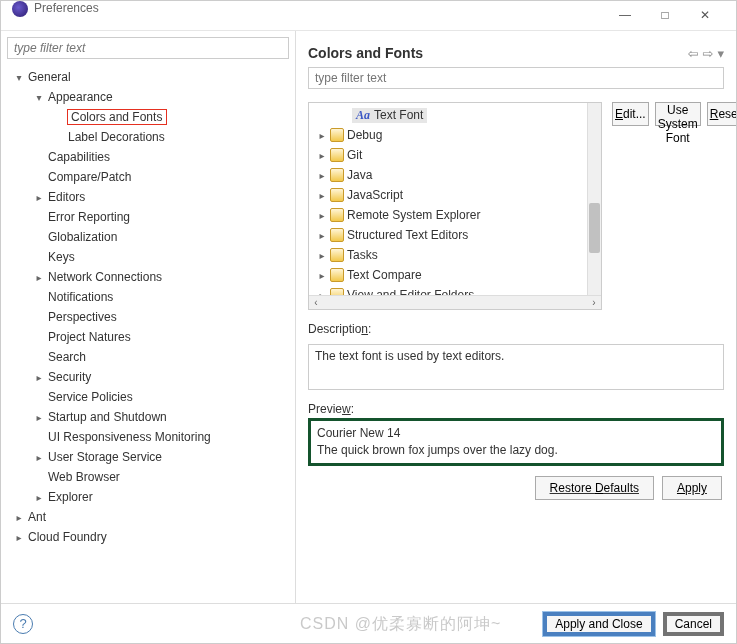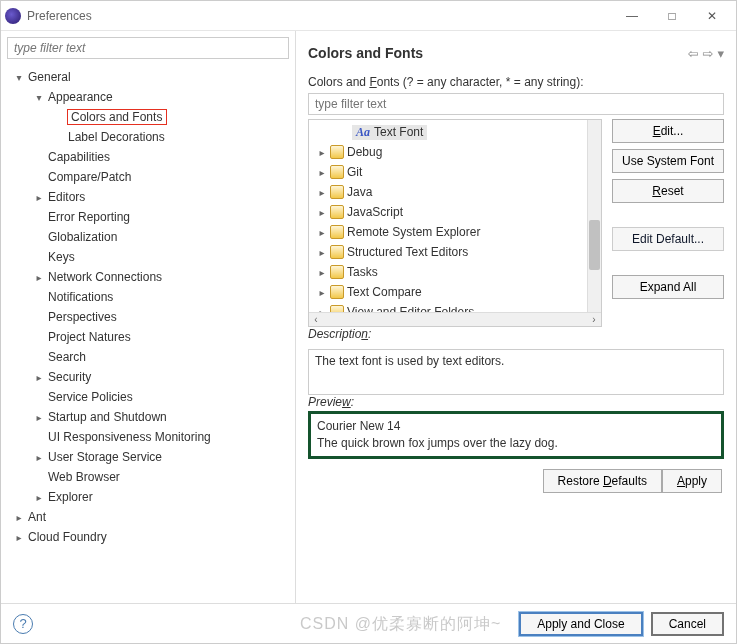--- a/index.html
+++ b/index.html
@@ -1,63 +1,63 @@
 <!DOCTYPE html>
 <html><head>
 <meta charset="utf-8">
 <style>
 * { box-sizing: border-box; font-family: "Segoe UI", Tahoma, sans-serif; font-size: 12px; }
 body { margin: 0; background: #fff; color: #333; }
 .window { width: 737px; height: 644px; border: 1px solid #ccc; display: flex; flex-direction: column; }
-.titlebar { height: 30px; display: flex; align-items: center; padding: 0 4px; border-bottom: 1px solid #e6e6e6; }
+.titlebar { height: 30px; display: flex; padding: 0 11px; border-bottom: 1px solid #e6e6e6; }
 .titlebar .icon { width: 16px; height: 16px; background: radial-gradient(circle at 40% 40%, #6a5acd, #2a1a6d); border-radius: 50%; margin-right: 6px; }
 .titlebar .title { flex: 1; color: #666; }
 .titlebar .winbtn { width: 40px; height: 28px; display: flex; align-items: center; justify-content: center; color: #555; cursor: pointer; }
 .body { flex: 1; display: flex; overflow: hidden; justify-content: center; }
 .left { width: 295px; border-right: 1px solid #ddd; display: flex; flex-direction: column; }
 .filter { margin: 6px; }
 .filter input { width: 100%; height: 22px; padding: 2px 6px; border: 1px solid #ccc; color: #888; font-style: italic; }
 .tree { flex: 1; overflow-y: auto; padding: 2px 0 2px 4px; }
 .tree .row { display: flex; align-items: center; height: 20px; cursor: pointer; white-space: nowrap; }
 .tree .tw { width: 12px; display: inline-flex; justify-content: center; color: #666; font-size: 10px; }
 .tree .lbl { padding-left: 3px; }
 .ind0 { padding-left: 8px; } .ind1 { padding-left: 28px; } .ind2 { padding-left: 48px; }
 .highlight { border: 1.5px solid #e53020; padding: 0 4px; margin-left: 2px; }
 .right { flex: 1; display: flex; flex-direction: column; padding: 8px 12px 4px 12px; overflow: hidden; }
 .rhead { display: flex; align-items: center; height: 28px; }
 .rhead h2 { flex: 1; margin: 0; font-size: 14px; font-weight: 600; color: #333; }
 .navbtn { color: #888; margin-left: 4px; cursor: pointer; font-size: 13px; }
 .rsub { padding: 8px 0 4px 0; }
 .rfilter input { width: 100%; height: 22px; padding: 2px 6px; border: 1px solid #ccc; color: #888; }
-.midrow { display: flex; gap: 10px; margin-top: 4px; }
+.midrow { display: flex; gap: 10px; margin-top: 13px; }
 .treebox { flex: 1; border: 1px solid #ccc; height: 208px; display: flex; flex-direction: column; }
 .treebox-inner { flex: 1; overflow-y: auto; padding: 2px; }
 .treebox .row { display: flex; align-items: center; height: 20px; gap: 3px; padding-left: 6px; cursor: pointer; }
 .treebox .twi { width: 10px; color: #666; font-size: 10px; text-align: center; }
 .fileicon { width: 14px; height: 14px; background: linear-gradient(#fff5d6,#f2c84b); border: 1px solid #c99a2a; border-radius: 2px; position: relative; }
 .selrow { background: #e6e6e6; padding: 0 4px; }
 .aa { color: #3a56c4; font-weight: bold; font-style: italic; font-family: Georgia, serif; margin-right: 4px; }
 .scrollbar { width: 14px; background: #f0f0f0; border-left: 1px solid #ddd; position: relative; }
 .scrollbar .thumb { position: absolute; top: 100px; left: 1px; right: 1px; height: 50px; background: #c1c1c1; border-radius: 2px; }
 .hscroll { height: 14px; background: #f0f0f0; border-top: 1px solid #ddd; display: flex; align-items: center; }
 .hscroll .lar, .hscroll .rar { width: 14px; text-align: center; color: #666; font-size: 10px; }
-.btns { width: 112px; display: flex; flex-direction: column; gap: 6px; }
+.btns { width: 112px; display: flex; gap: 6px; }
 .btns button { height: 24px; border: 1px solid #aaa; background: #f6f6f6; cursor: pointer; font-size: 12px; padding: 0 2px; }
 .btns button:disabled { color: #0f172a; border-color: #ccc; }
 .btns .gap { height: 12px; }
-.section-lbl { margin-top: 0; font-style: italic; }
+.section-lbl { margin-top: 12px; }
 .u { text-decoration: underline; }
 .descbox { border: 1px solid #ccc; height: 46px; padding: 4px 6px; margin-top: 8px; }
 .prevbox { border: 3px solid #14532d; height: 48px; padding: 4px 6px; margin-top: 2px; font-family: "Courier New", monospace; font-size: 13px; line-height: 1.4; overflow: hidden; white-space: nowrap; }
-.bottomrow { display: flex; justify-content: flex-end; gap: 0; padding: 10px 2px 0 0; }
+.bottomrow { display: flex; justify-content: flex-end; gap: 8px; padding: 10px 2px 0 0; text-decoration: underline; }
 .bottomrow button { height: 24px; padding: 0 14px; border: 1px solid #aaa; background: #f6f6f6; cursor: pointer; }
 .footer { height: 40px; border-top: 1px solid #ddd; display: flex; align-items: center; padding: 0 12px; }
 .footer .help { width: 20px; height: 20px; border: 1.5px solid #4a7cb0; color: #4a7cb0; border-radius: 50%; display: flex; align-items: center; justify-content: center; cursor: pointer; font-size: 13px; }
 .footer .spacer { flex: 1; }
-.footer button { height: 24px; padding: 0 16px; border: 2px solid #737373; background: #f6f6f6; cursor: pointer; margin-left: 8px; }
+.footer button { height: 24px; padding: 0 8px; border: 4px solid #737373; background: #f6f6f6; cursor: pointer; margin-left: 8px; }
 .footer button.primary { border-color: #4a80c0; box-shadow: 0 0 0 1px #9cc2e8; }
 .watermark { position: fixed; left: 300px; top: 614px; color: rgba(120,120,120,.4); font-size: 16px; pointer-events: none; letter-spacing: 1px; }
 </style>
 </head>
 <body>
 
 <div class="window">
   <div class="titlebar">
     <div class="icon"></div>
     <div class="title">Preferences</div>
@@ -172,23 +172,20 @@
     </div>
 
     <div class="right">
       <div class="rhead">
         <h2>Colors and Fonts</h2>
         <span class="navbtn">⇦</span>
         <span class="navbtn">⇨</span>
         <span class="navbtn">▾</span>
       </div>
 
-      <div class="rsub">
-        <span>Colors and </span><span class="u">F</span><span>onts (? = any character, * = any string):</span>
-      </div>
       <div class="rfilter">
         <input type="text" placeholder="type filter text" style="">
       </div>
 
       <div class="midrow">
         <div class="treebox">
           <div style="display:flex; flex:1; overflow:hidden;">
             <div class="treebox-inner" id="fonts-tree">
                 <div class="row" style="padding-left: 28px;">
                   <span class="twi"></span>

